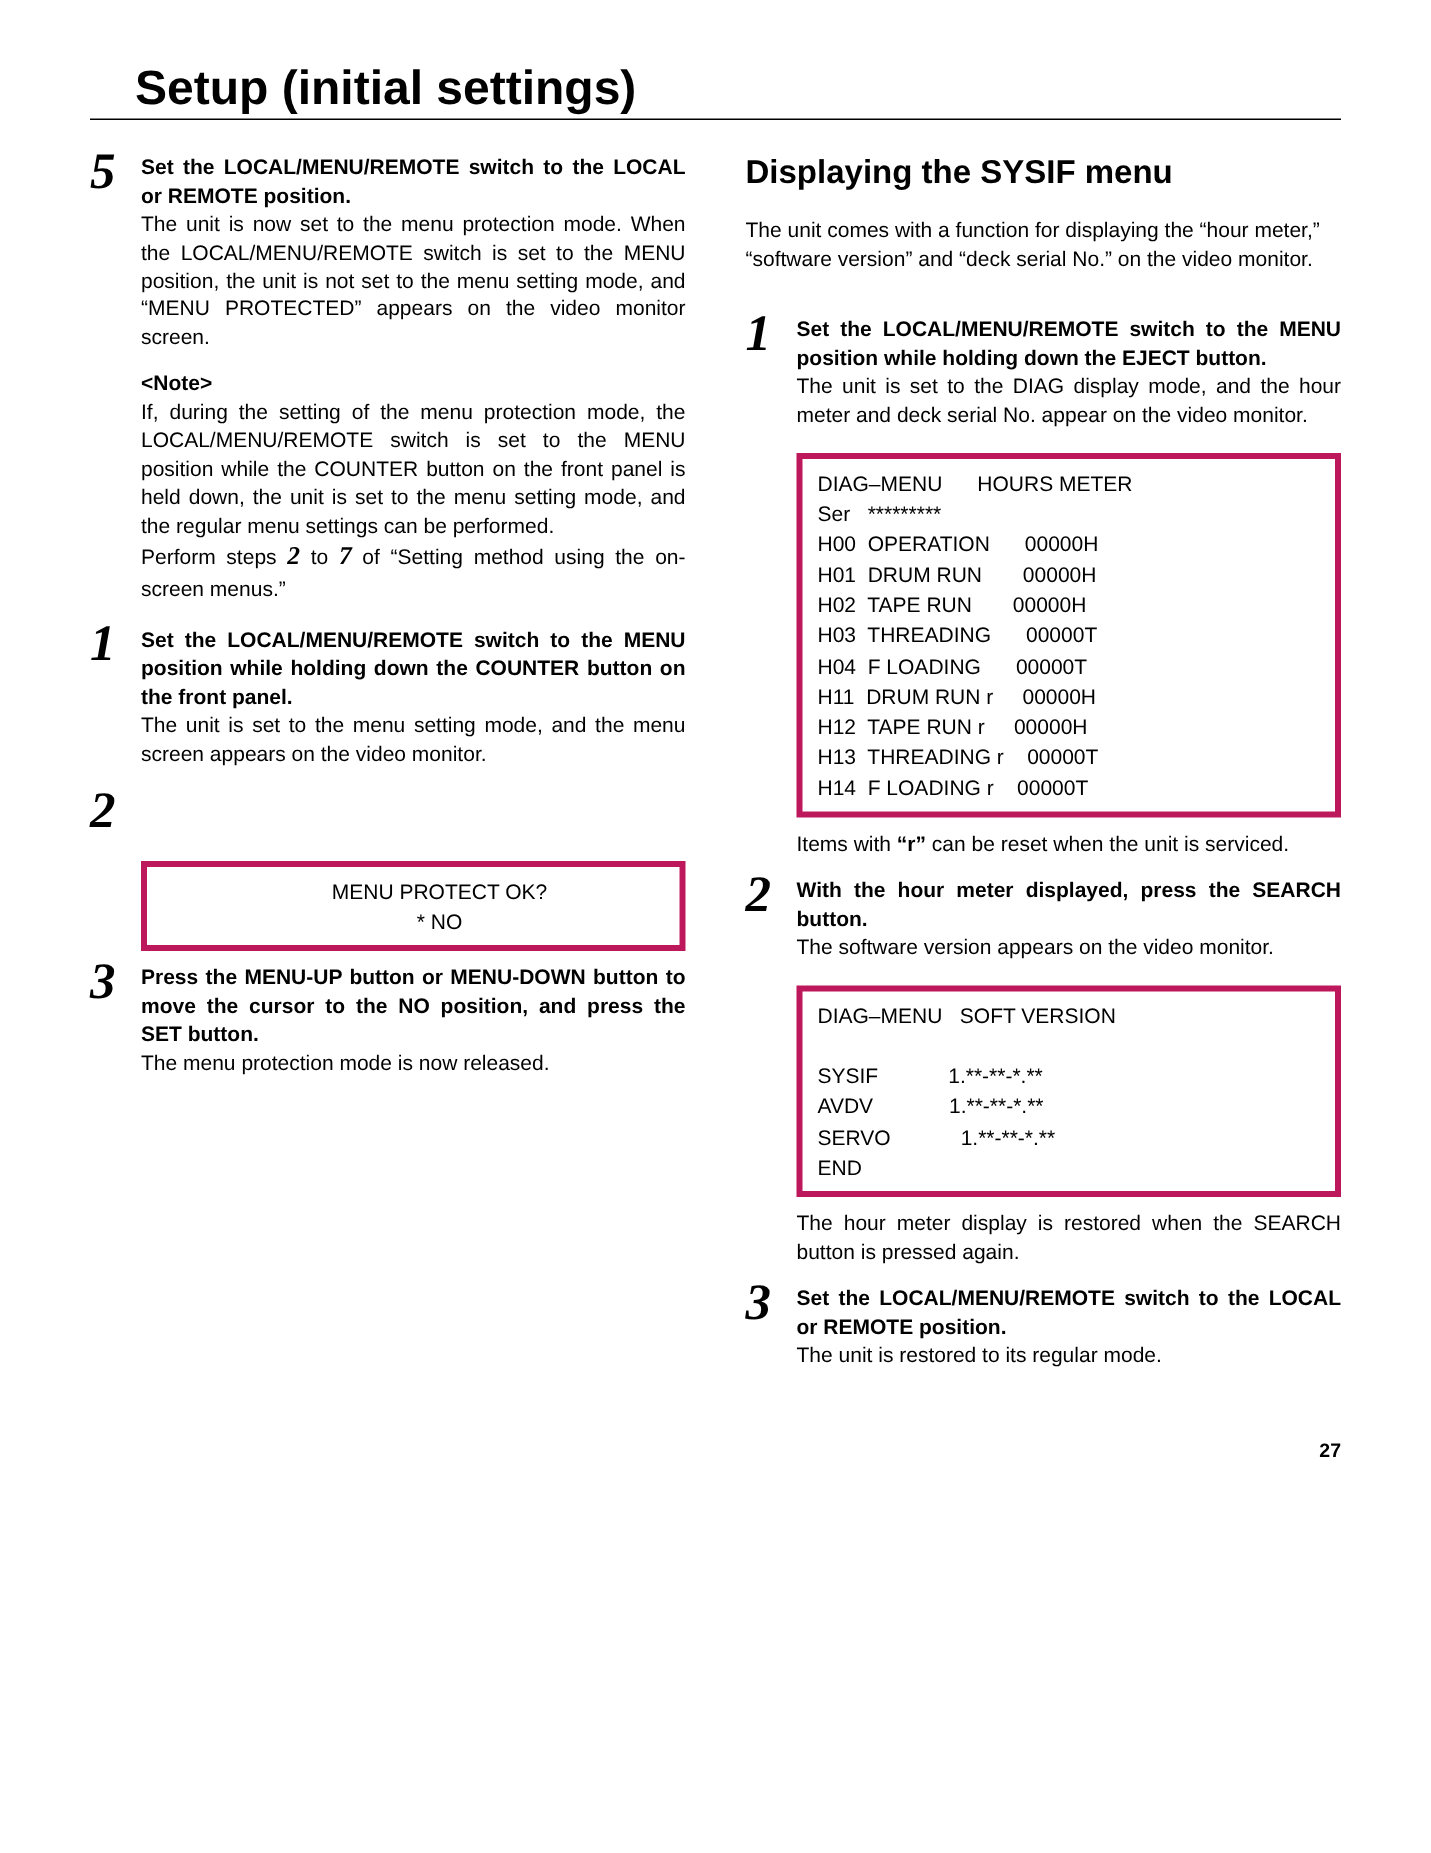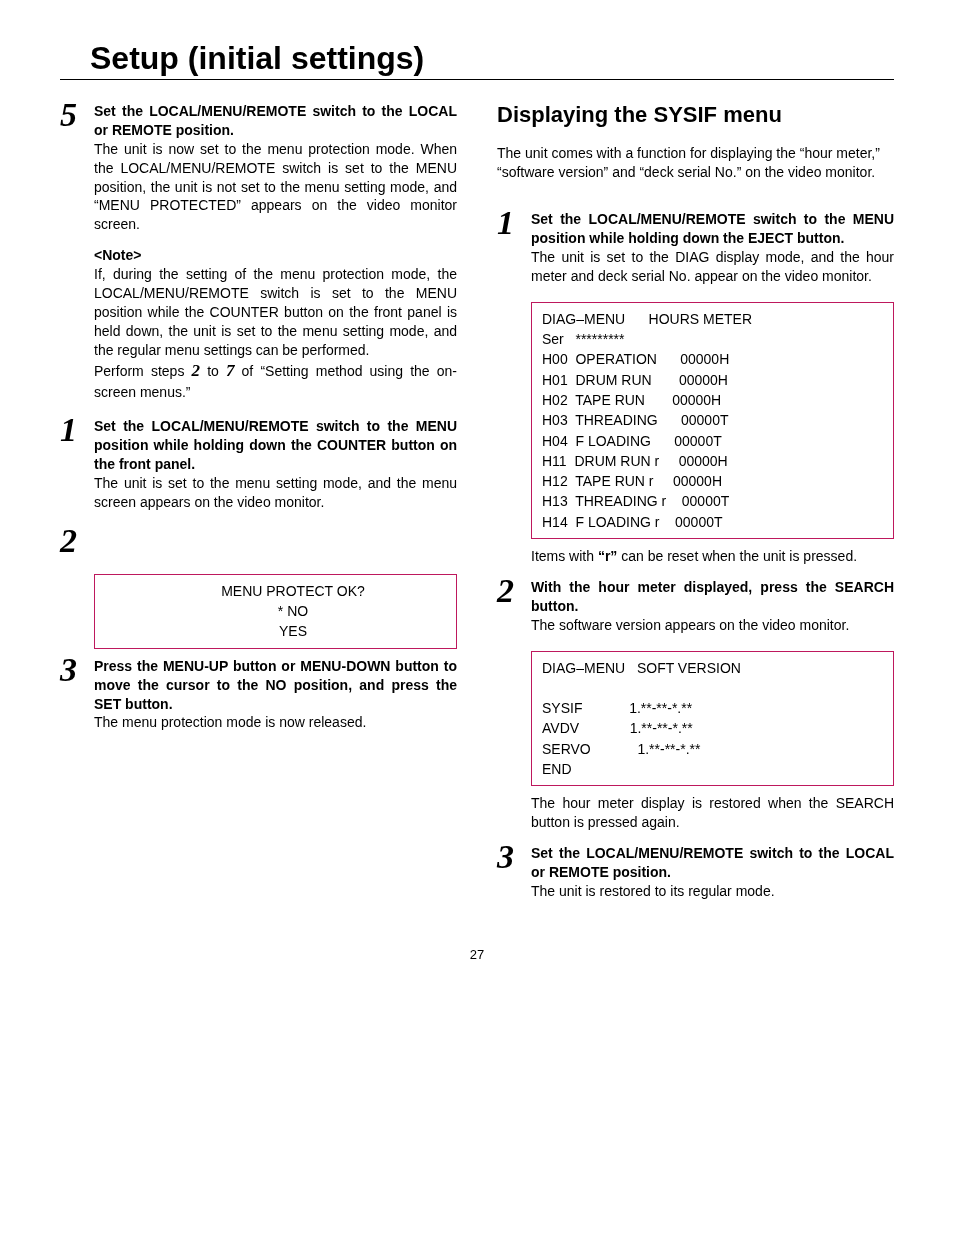--- a/index.html
+++ b/index.html
@@ -76,21 +76,21 @@
     margin: 26px 0 16px 0;
     line-height: 1.2;
   }
   .section-h2.top { margin-top: 0; }
   .intro {
     font-size: 14px;
     line-height: 1.35;
     margin-bottom: 28px;
   }
   .mono-box {
-    border: 1px solid #be185d;
+    border: 4px solid #be185d;
     padding: 6px 10px;
     font-family: Arial, Helvetica, sans-serif;
     font-size: 14px;
     line-height: 1.45;
     white-space: pre;
     margin: 6px 0 8px 0;
   }
   .mono-box.center {
     text-align: center;
     white-space: normal;
@@ -98,23 +98,24 @@
   }
   .mono-box.center .line { display: block; }
   .after-box {
     font-size: 14px;
     line-height: 1.35;
     text-align: justify;
     margin-bottom: 12px;
   }
   .bold-r { font-weight: bold; }
   .page-num {
-    text-align: center;
+    text-align: right;
     font-size: 13px;
     margin-top: 30px;
+    font-weight: bold;
   }
   .indent-block { margin-left: 34px; }
 </style>
 </head>
 <body>
 
 <div class="page">
   <h1 class="page-title">Setup (initial settings)</h1>
   <hr class="hr">
 
@@ -147,21 +148,20 @@
       <div class="step">
         <div class="step-num">2</div>
         <div class="step-body">
         </div>
       </div>
 
       <div class="indent-block">
         <div class="mono-box center">
           <span class="line">MENU PROTECT OK?</span>
           <span class="line">*   NO</span>
-          <span class="line">YES</span>
         </div>
       </div>
 
       <div class="step">
         <div class="step-num">3</div>
         <div class="step-body">
           <div class="step-head">Press the MENU-UP button or MENU-DOWN button to move the cursor to the NO position, and press the SET button.</div>
           <div class="step-text">The menu protection mode is now released.</div>
         </div>
       </div>
@@ -188,21 +188,21 @@
 H00  OPERATION      00000H
 H01  DRUM RUN       00000H
 H02  TAPE RUN       00000H
 H03  THREADING      00000T
 H04  F LOADING      00000T
 H11  DRUM RUN r     00000H
 H12  TAPE RUN r     00000H
 H13  THREADING r    00000T
 H14  F LOADING r    00000T</div>
         <div class="after-box">
-          <span>Items with </span><span class="bold-r">“r”</span><span> can be reset when the unit is pressed.</span>
+          <span>Items with </span><span class="bold-r">“r”</span><span> can be reset when the unit is serviced.</span>
         </div>
       </div>
 
       <div class="step">
         <div class="step-num">2</div>
         <div class="step-body">
           <div class="step-head">With the hour meter displayed, press the SEARCH button.</div>
           <div class="step-text">The software version appears on the video monitor.</div>
         </div>
       </div>

